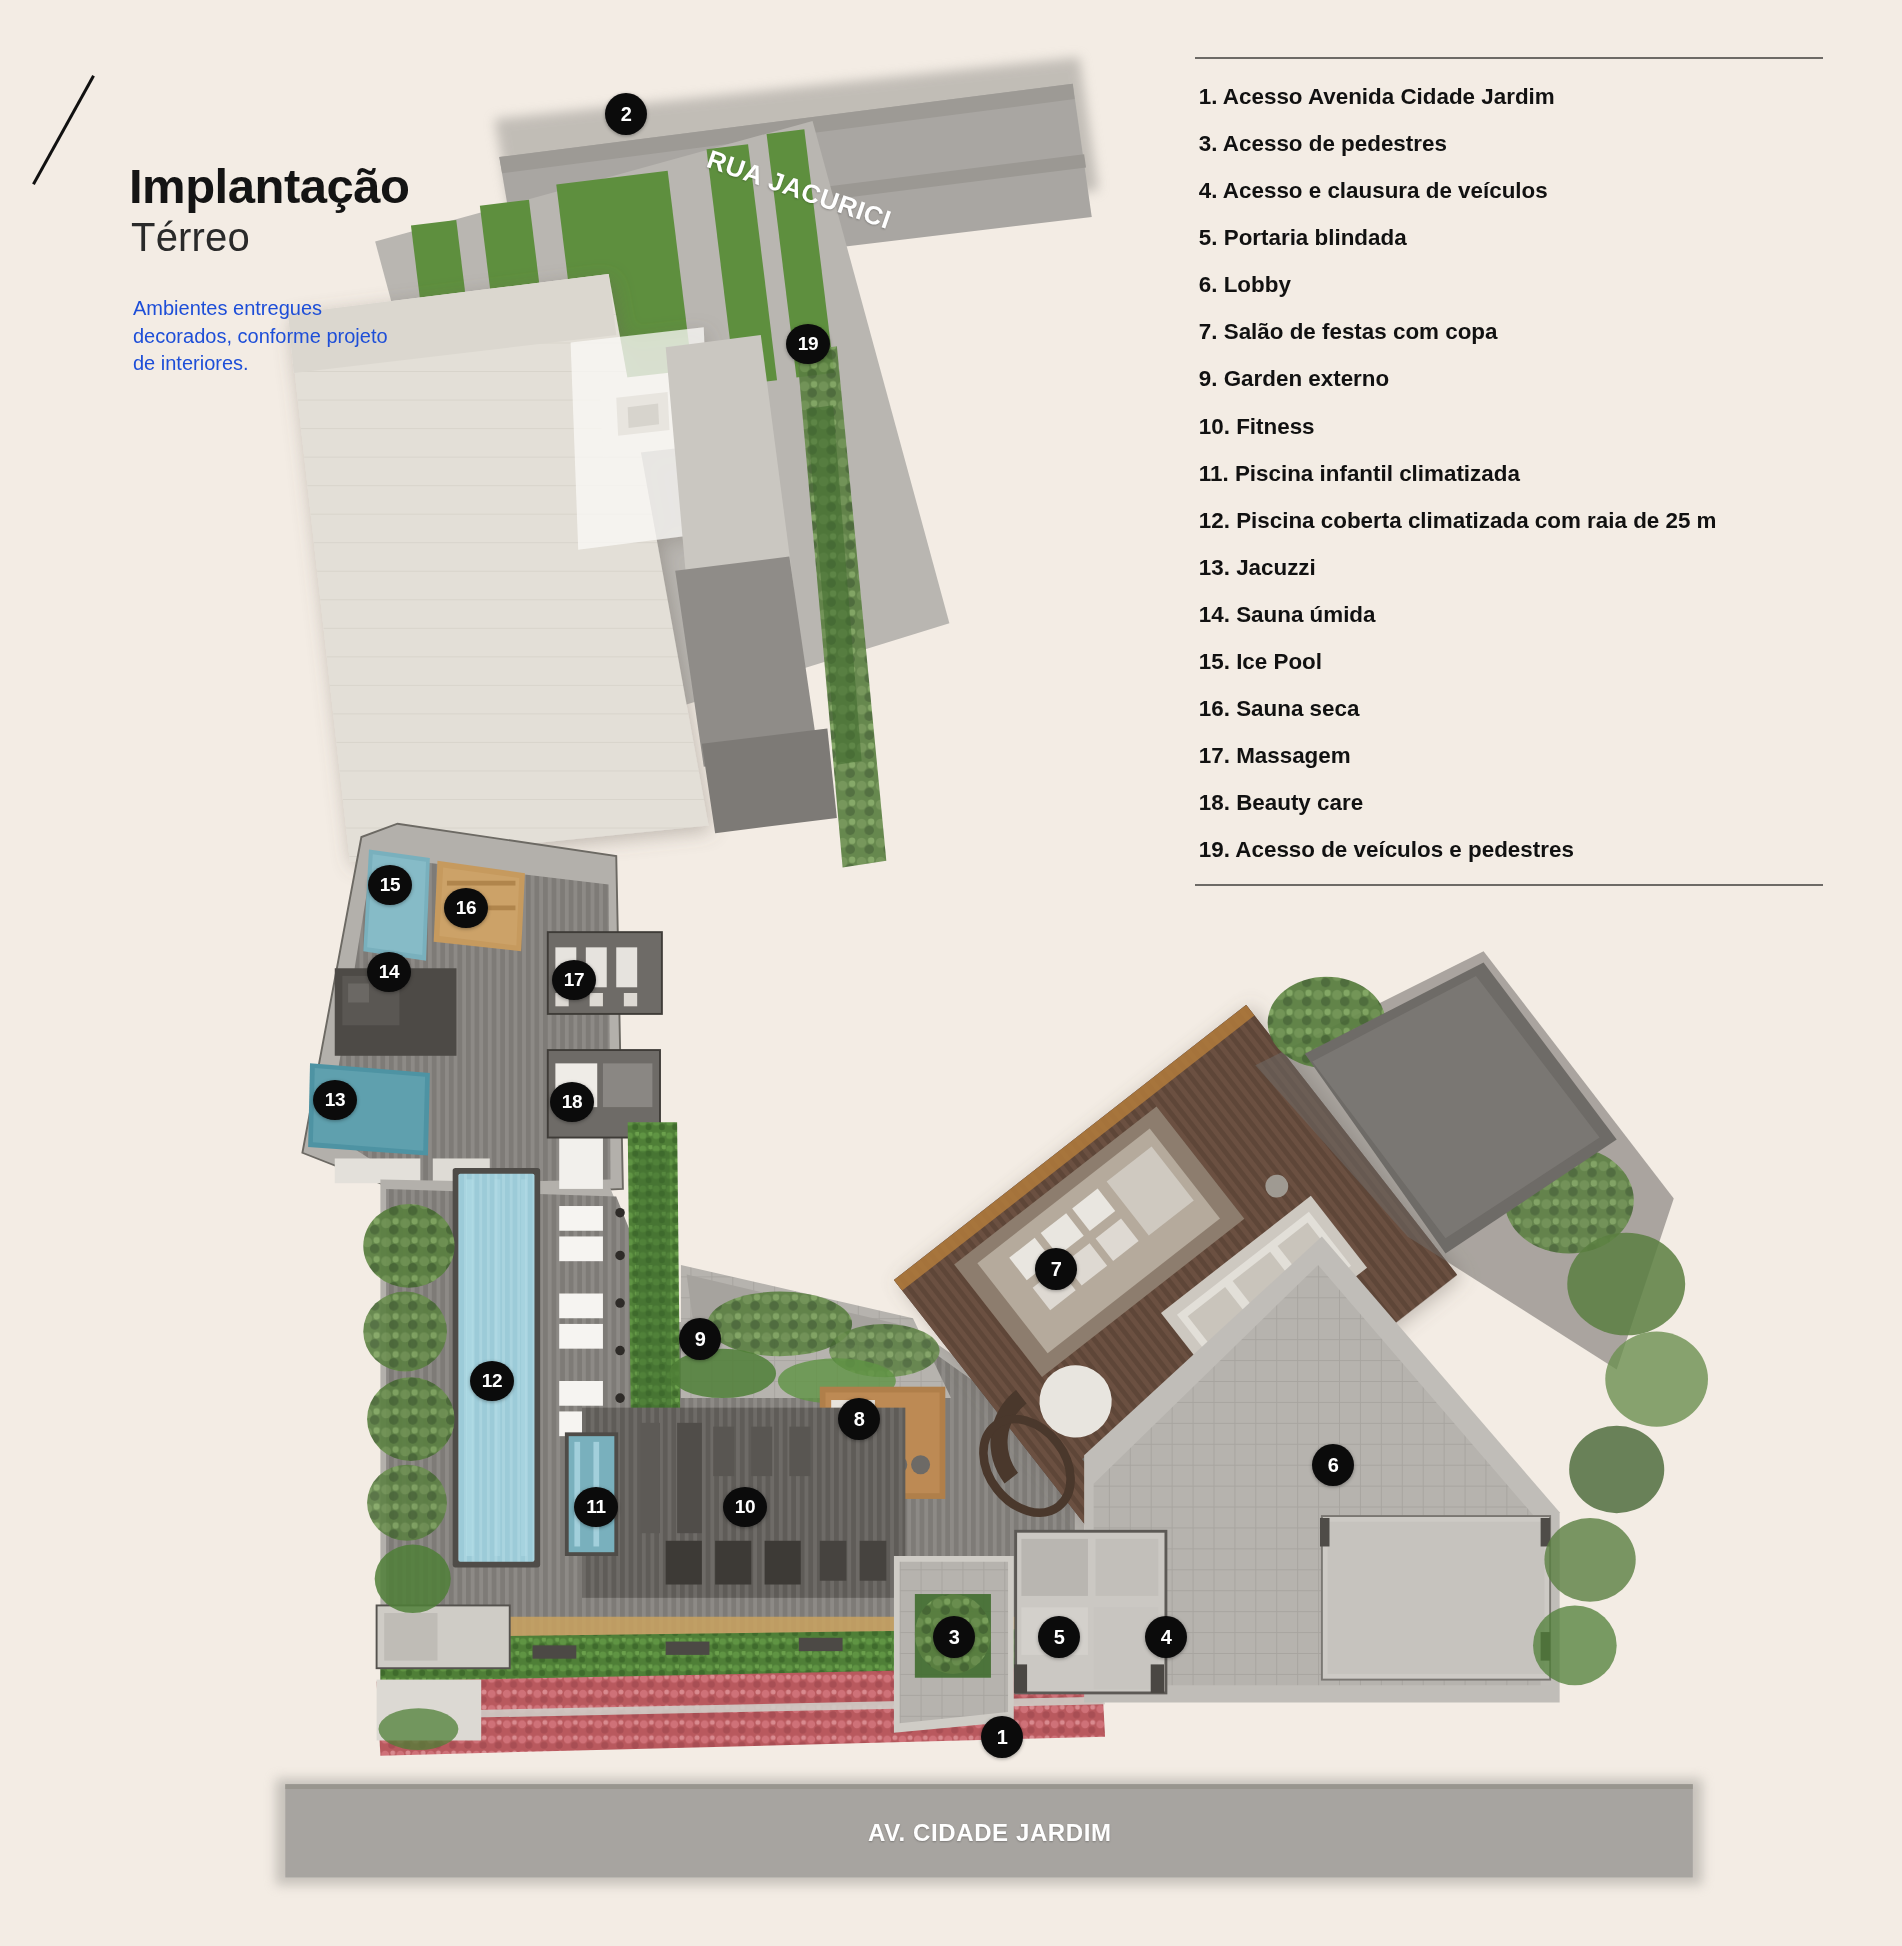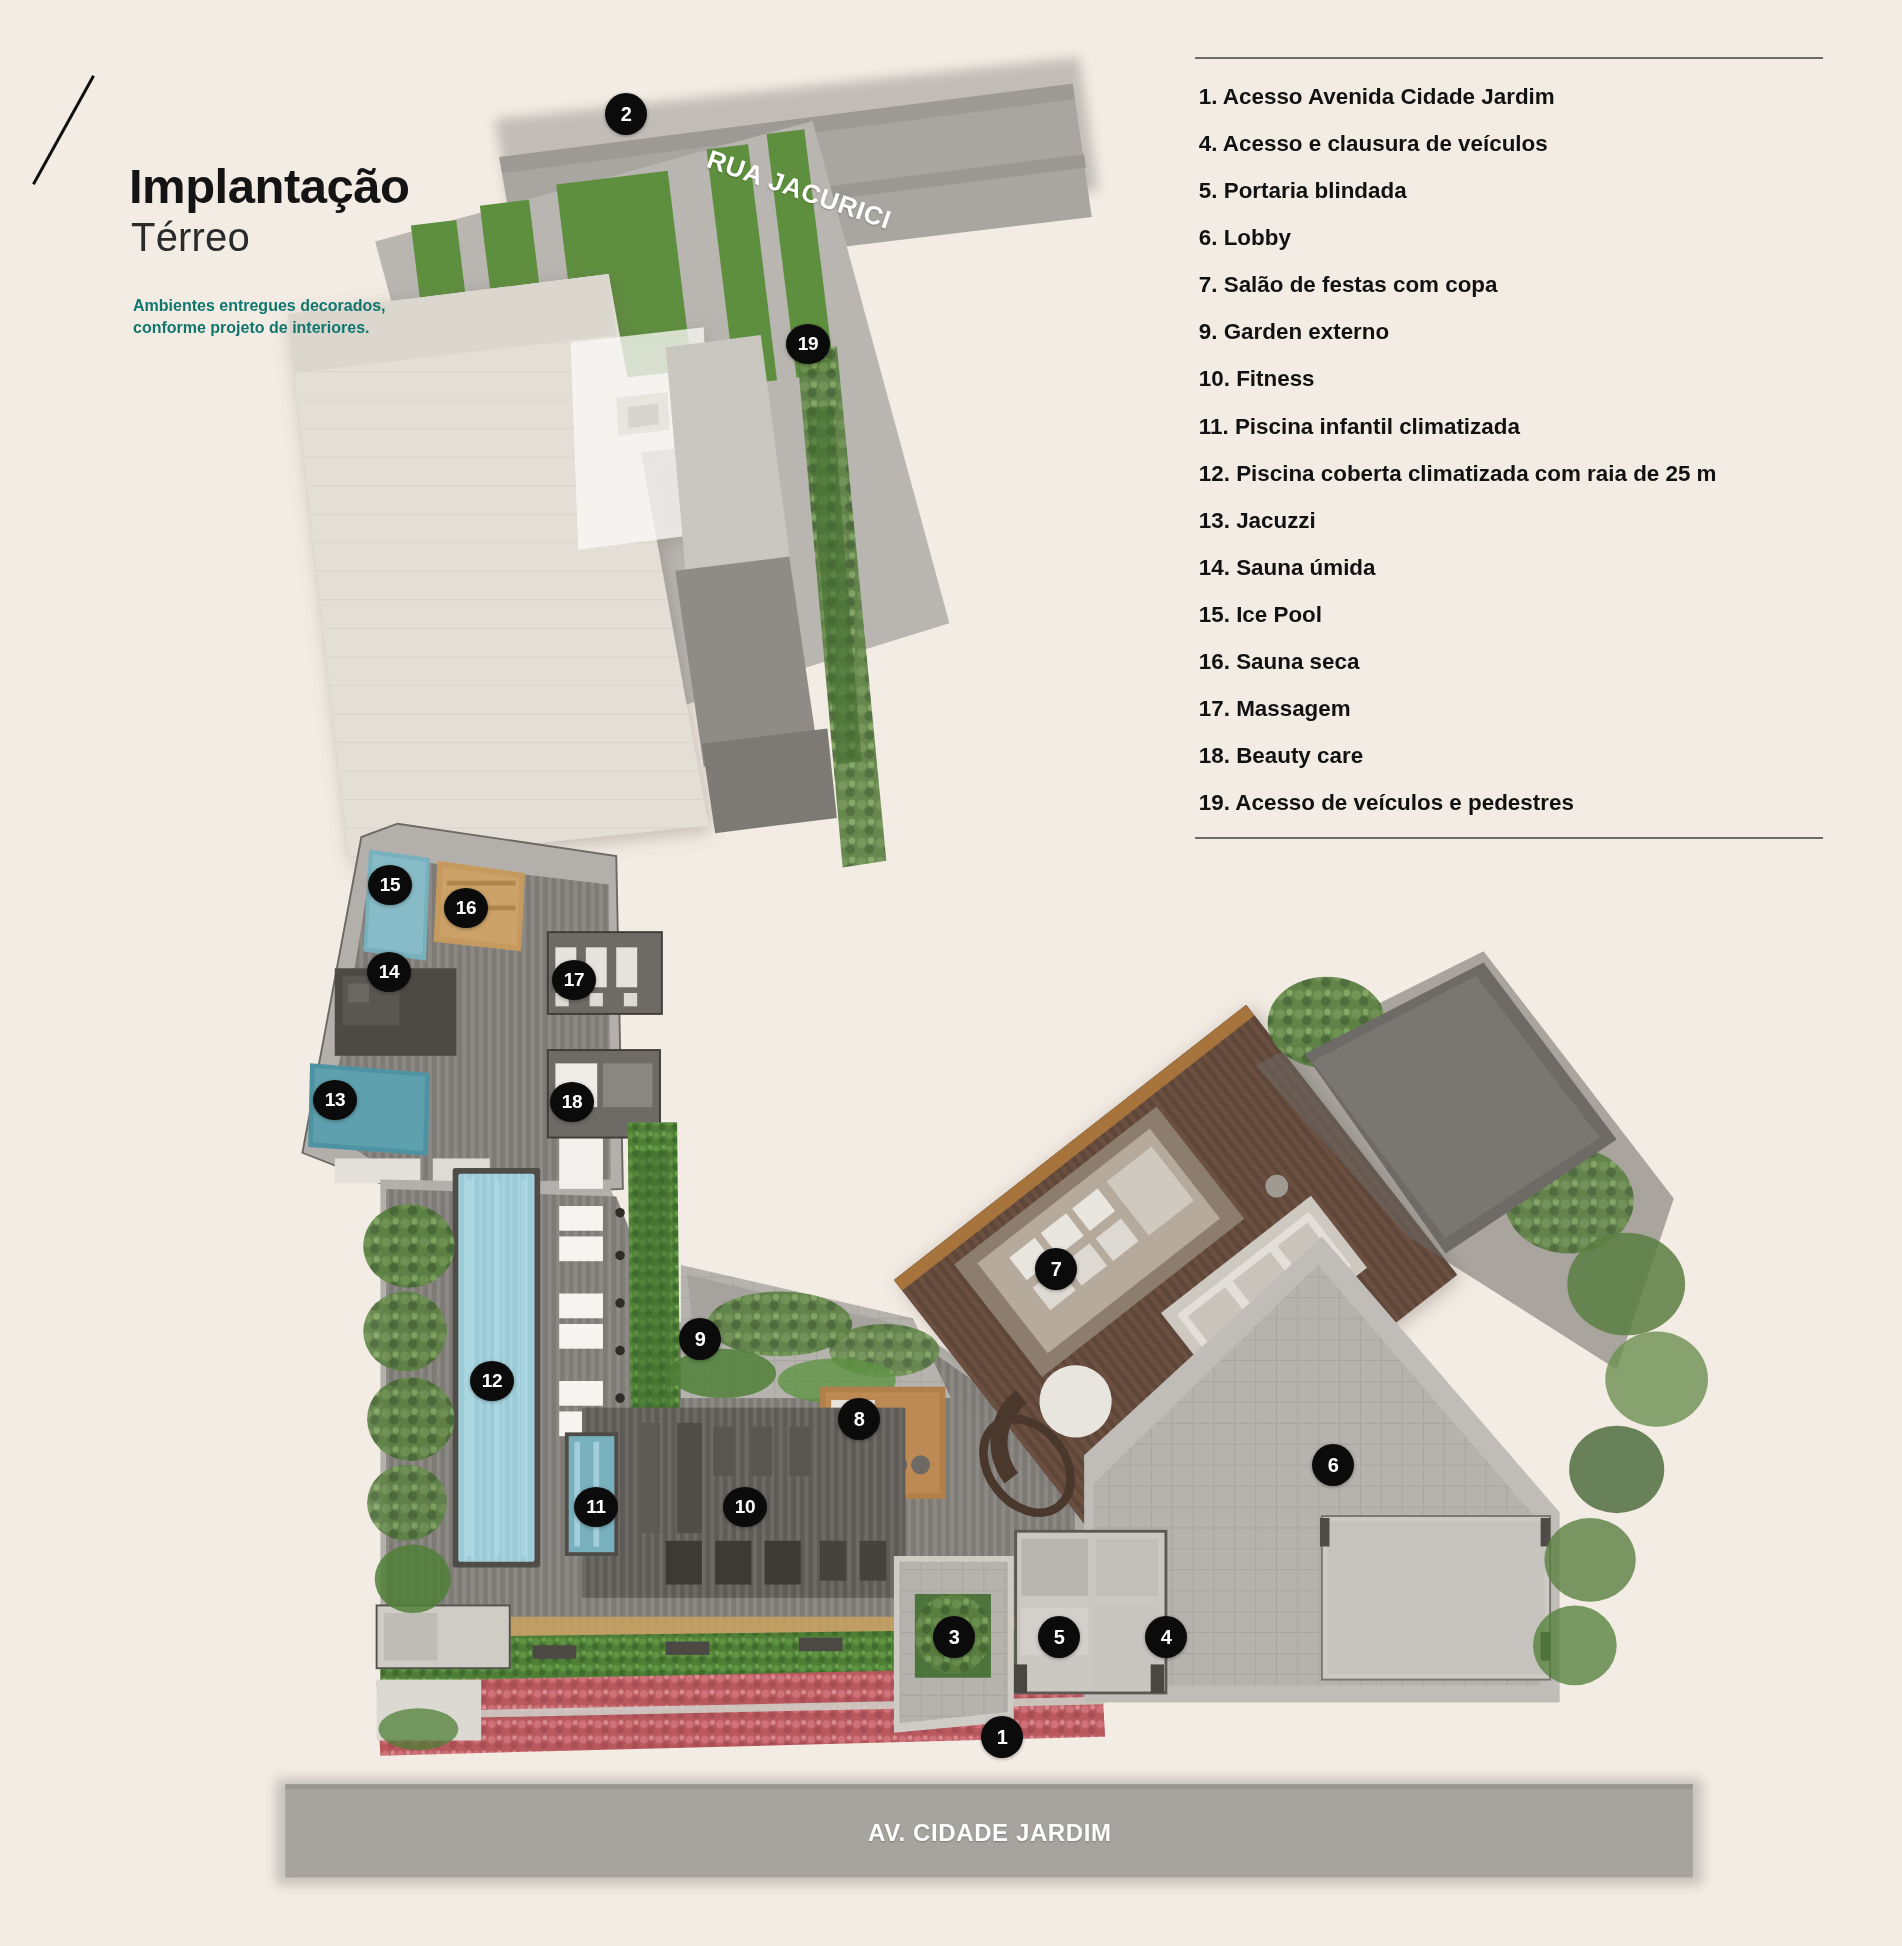--- a/index.html
+++ b/index.html
@@ -21,21 +21,21 @@
     font-size:49px;font-weight:700;color:#141414;letter-spacing:-0.5px;
     white-space:nowrap;line-height:1;
   }
   .t-sub{
     position:absolute;left:74px;top:160px;
     font-size:40px;font-weight:300;color:#2a2a2a;letter-spacing:0.2px;
     white-space:nowrap;line-height:1;
   }
   .t-note{
     position:absolute;left:76px;top:238px;width:276px;
-    font-size:16px;line-height:1.38;color:#0f766e;font-weight:700;
+    font-size:20px;line-height:1.38;color:#1d4ed8;font-weight:400;
   }
 
   
   #legend{position:absolute;left:1195px;top:57px;width:628px;}
   .rule{height:1.9px;background:#6d6a66;width:100%;}
   #legend ol{list-style:none;margin:0;padding:25px 0 0 0;}
   #legend li{
     font-size:22.4px;font-weight:600;color:#111;
     padding:0 0 0 3.8px;margin:0 0 22px 0;line-height:1.12;
     white-space:nowrap;
@@ -398,20 +398,21 @@
   <div class="slash"></div>
   <div class="t-main">Implantação</div>
   <div class="t-sub">Térreo</div>
   <div class="t-note">Ambientes entregues decorados, conforme projeto de interiores.</div>
 </div>
 
 <div id="legend">
   <div class="rule"></div>
   <ol>
     <li>1. Acesso Avenida Cidade Jardim</li>
+    <li>3. Acesso de pedestres</li>
     <li>4. Acesso e clausura de veículos</li>
     <li>5. Portaria blindada</li>
     <li>6. Lobby</li>
     <li>7. Salão de festas com copa</li>
     <li>9. Garden externo</li>
     <li>10. Fitness</li>
     <li>11. Piscina infantil climatizada</li>
     <li>12. Piscina coberta climatizada com raia de 25 m</li>
     <li>13. Jacuzzi</li>
     <li>14. Sauna úmida</li>

